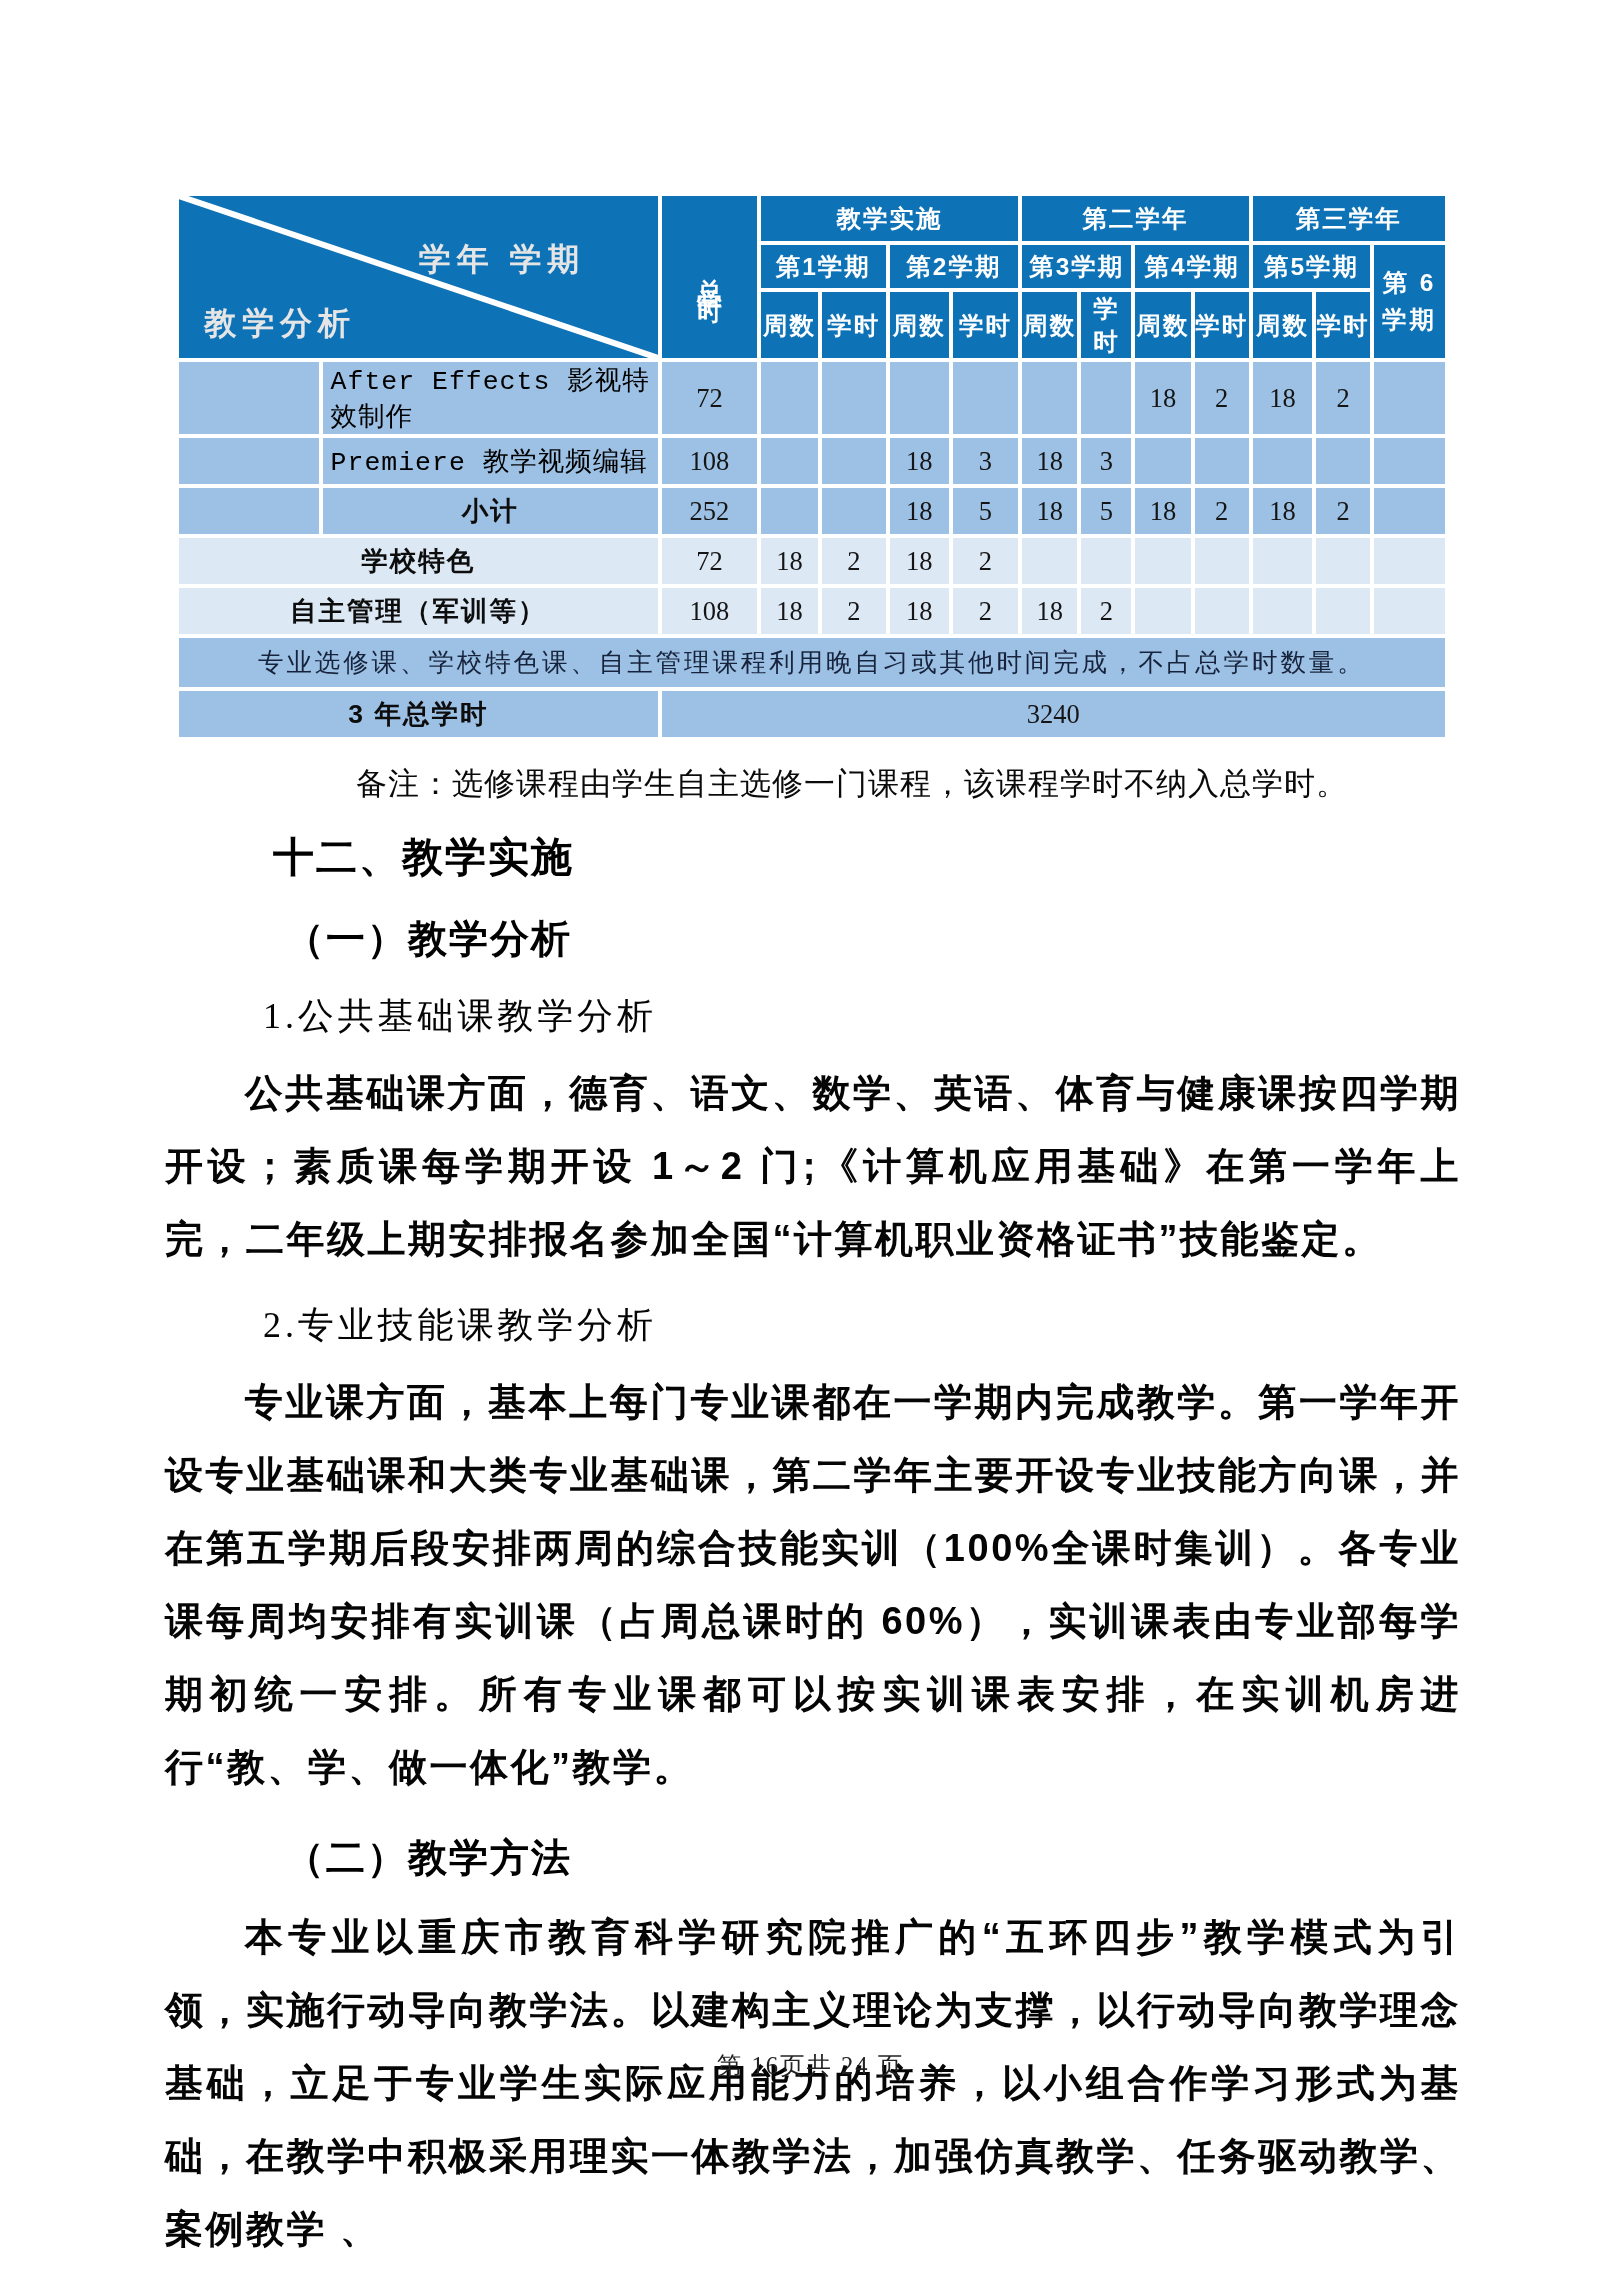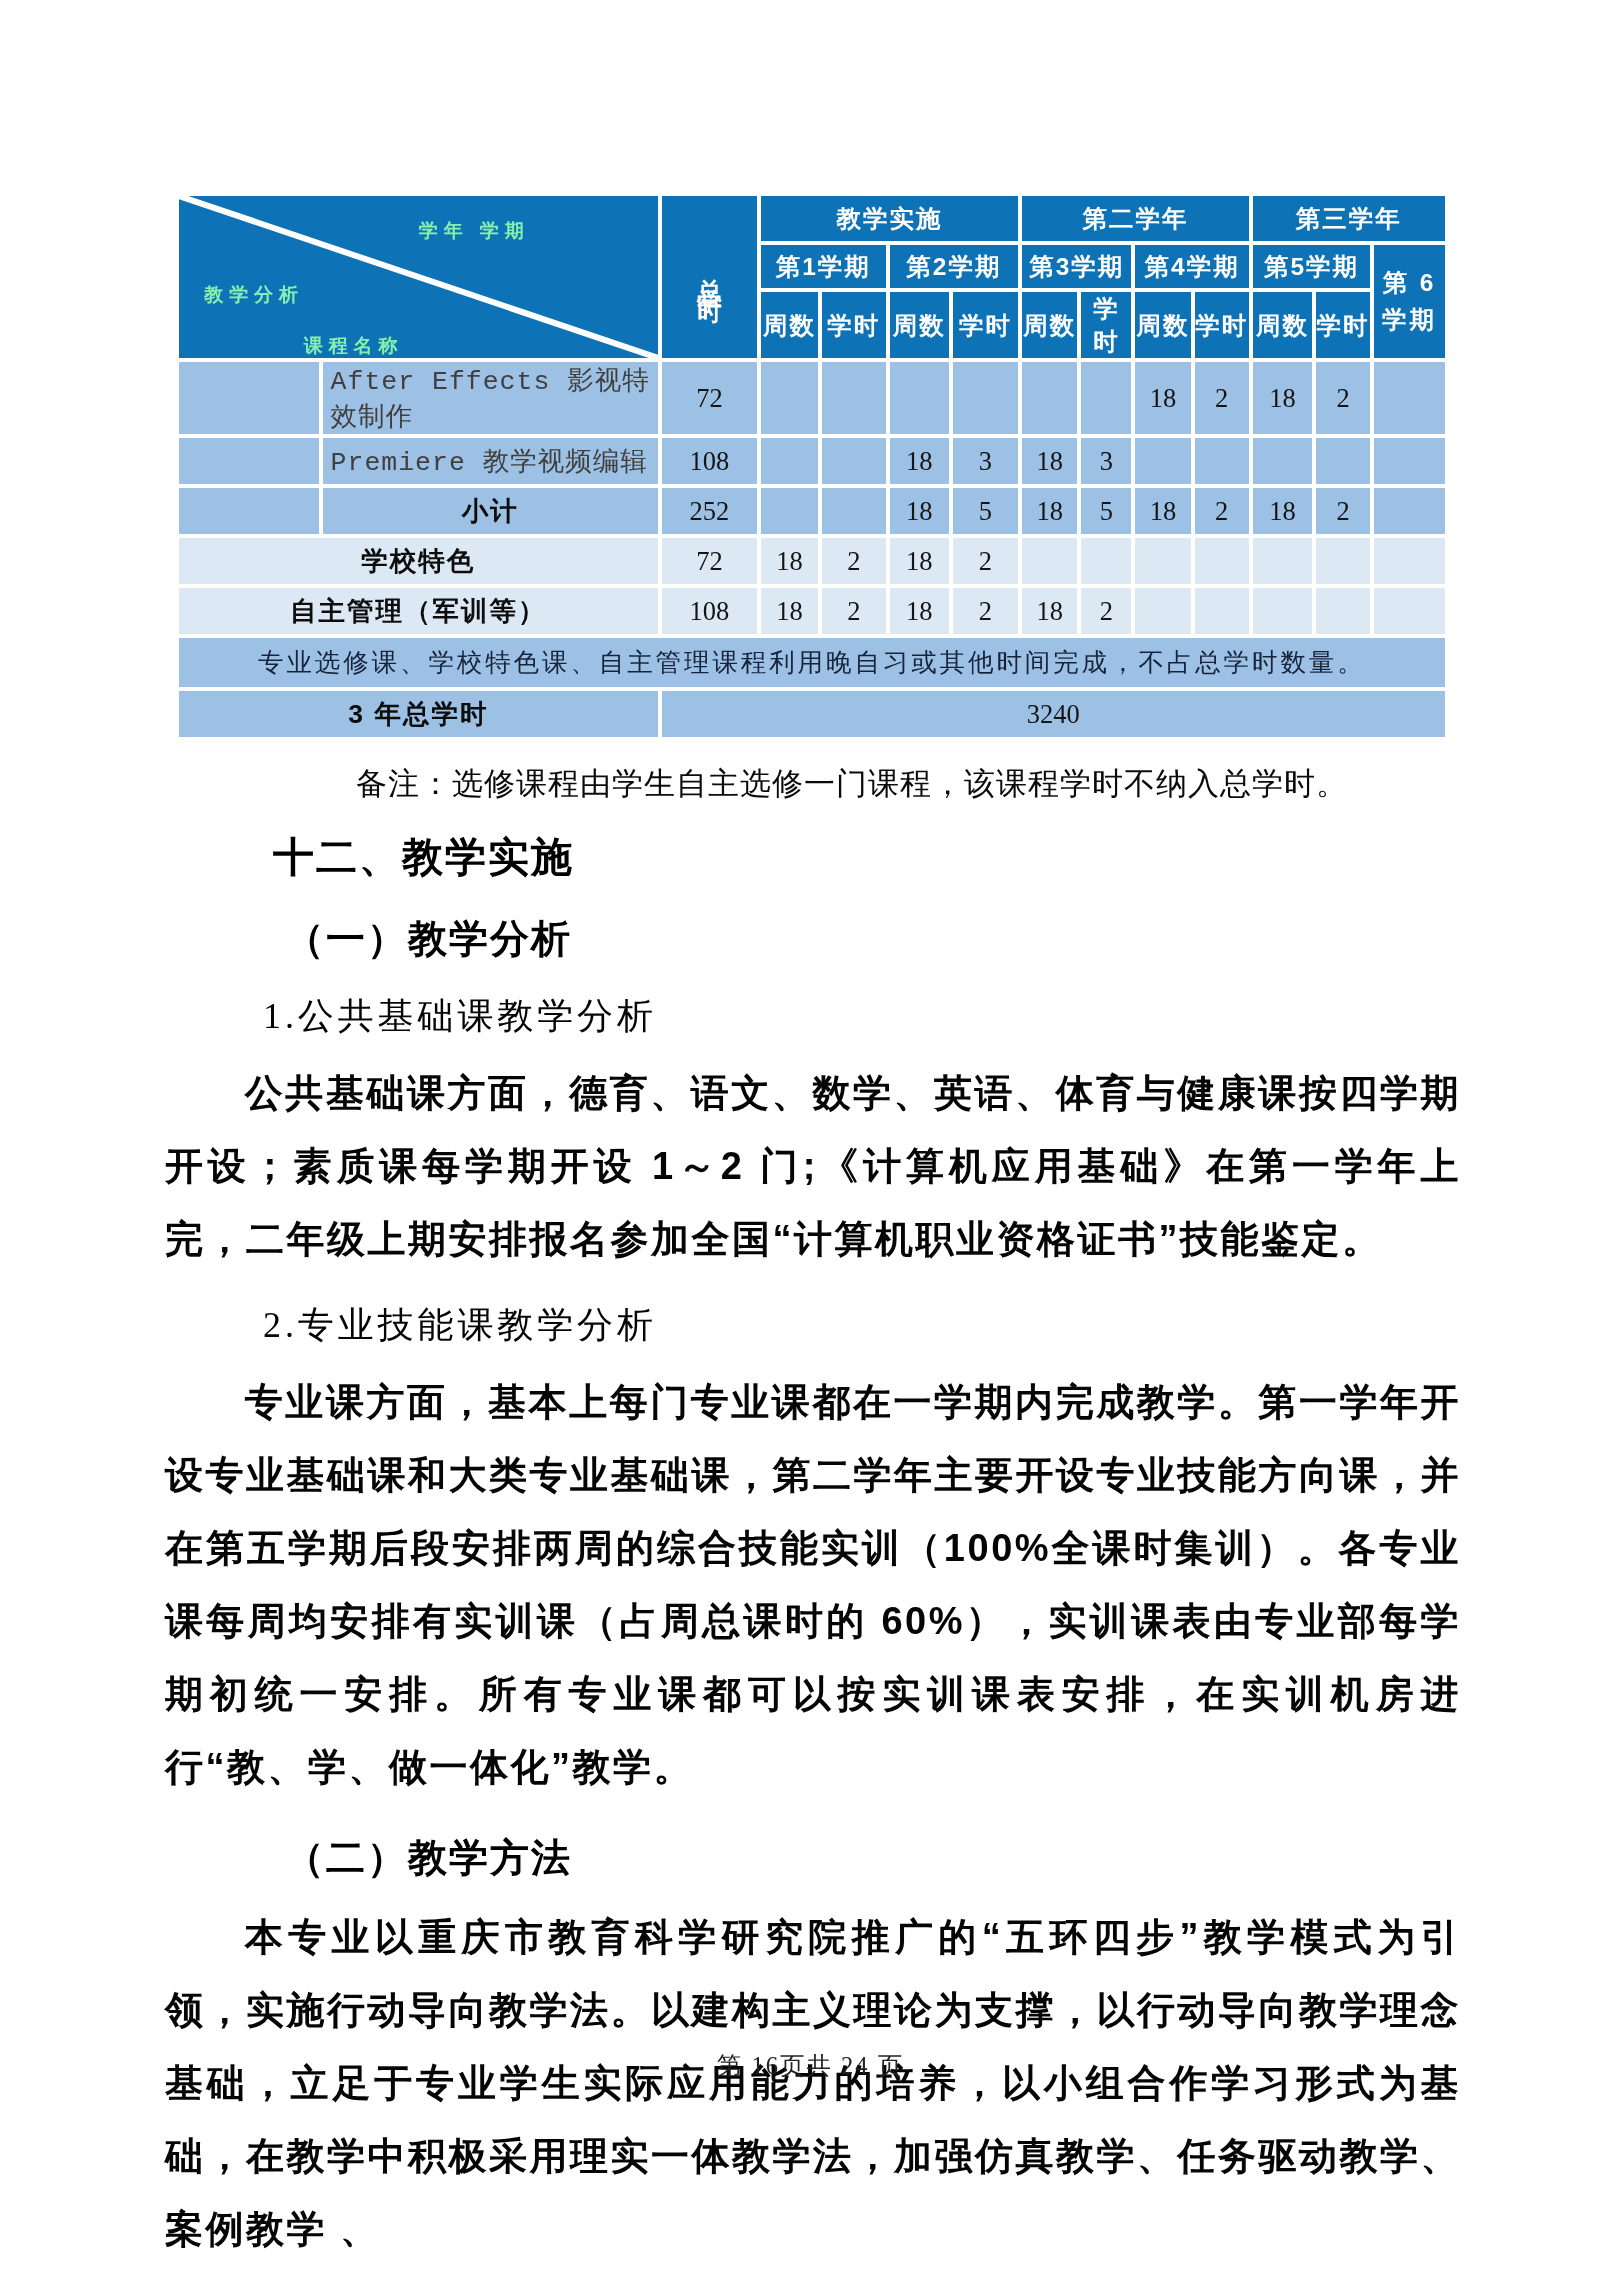--- a/index.html
+++ b/index.html
@@ -35,42 +35,43 @@
     letter-spacing: 2px;
   }
   tr.hrow1 td { height: 45px; }
   tr.hrow2 td { height: 43px; }
   tr.hrow3 td { height: 45px; }
   .corner { background: #0E72B7; position: relative; }
   .corner .diag { position: absolute; left: 0; top: 0; width: 100%; height: 100%; }
   .corner .diag line { stroke: #ffffff; stroke-width: 6px; vector-effect: non-scaling-stroke; }
   .corner span {
     position: absolute;
-    color: #86efac; font-weight: bold; font-size: 19px; letter-spacing: 5.9px;
+    color: #e5e5e5; font-weight: bold; font-size: 32px; letter-spacing: 5.9px;
     white-space: nowrap;
+    margin-top: 20px;
   }
   .c-axis { left: 240px; top: 21.6px; }
   .c-cat  { left: 25.5px;  top: 86px; }
   .c-name { left: 125px; top: 137px; }
   .vtext {
     display: inline-block;
     writing-mode: vertical-rl;
     text-orientation: upright;
     letter-spacing: 9.8px;
     font-size: 24.5px;
   }
   .sem6 { line-height: 1.5; letter-spacing: 2.9px; }
 
   tr.drow td { height: 46px; vertical-align: middle; }
   .mcell { background: #9DC1E4; }
   .lcell { background: #DDE8F5; }
   .name-cell {
     font-family: "Liberation Mono", "DejaVu Sans Mono", monospace;
     font-size: 26.5px; letter-spacing: 1px; text-align: left; padding-left: 7.8px;
-    color: #404040;
+    color: #000000;
   }
   .num-cell {
     font-family: "Liberation Serif", "DejaVu Serif", serif;
     font-size: 26.5px; text-align: center; color: #151515;
   }
   .bold-label { font-size: 26.5px; font-weight: bold; text-align: center; color: #0d0d0d; letter-spacing: 2px; }
   .note-cell {
     font-family: Liberation Serif, serif;
     font-size: 25.5px; text-align: center; color: #17233d; letter-spacing: 2.9px; height: 49px;
   }

